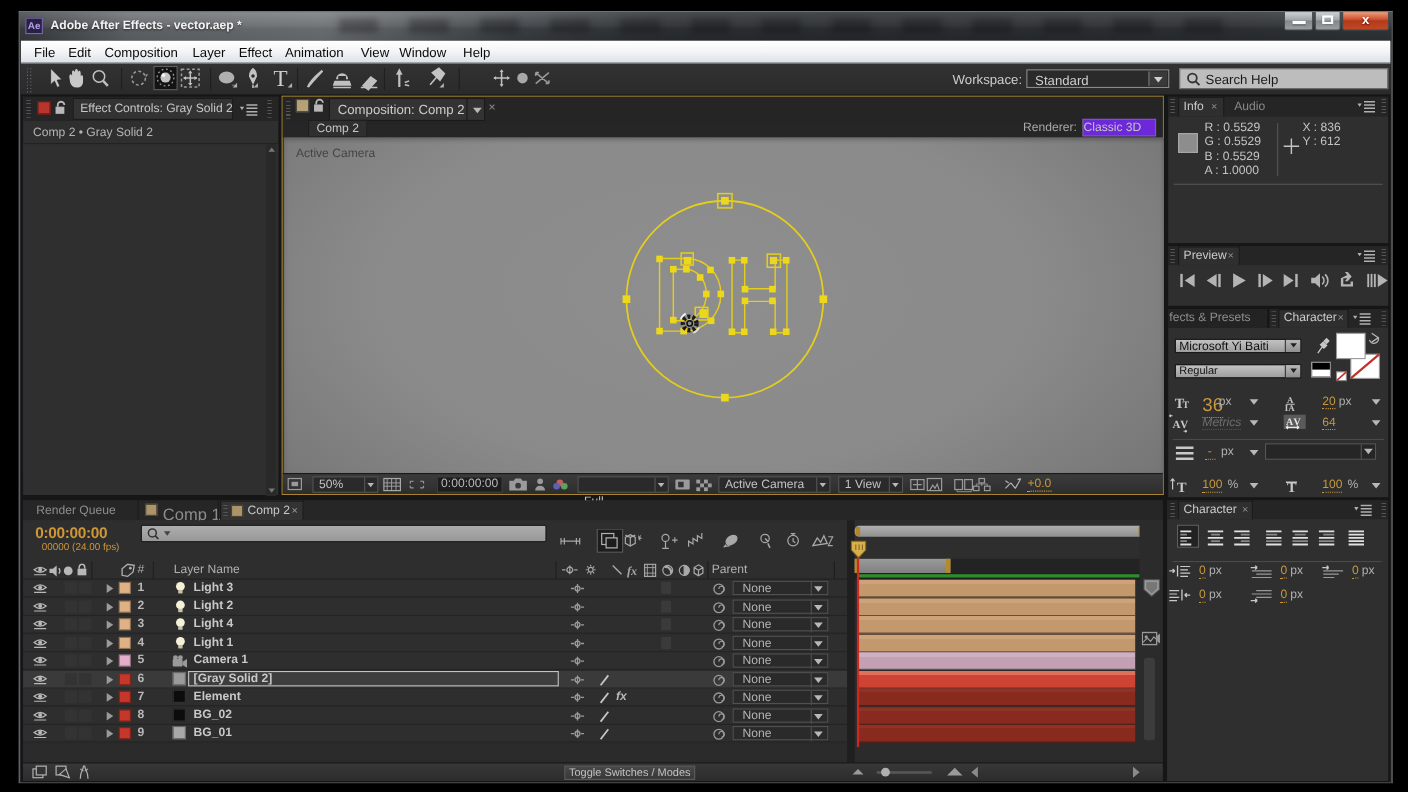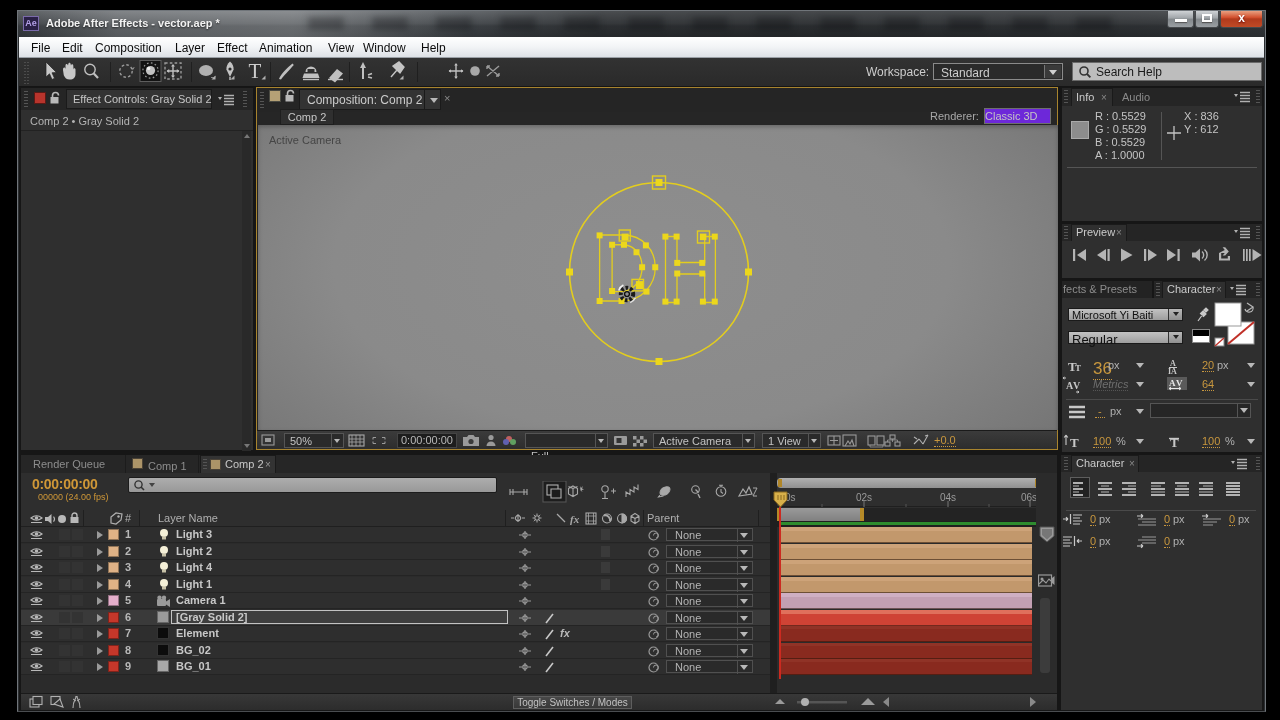--- a/index.html
+++ b/index.html
@@ -388,21 +388,21 @@
         </svg>
       <div class="abs" style="left:194px;top:2px;width:4px;height:13px;background:repeating-linear-gradient(180deg,#555 0 1px,transparent 1px 3px);"></div>
     </div>
 
     <div class="abs" style="left:6px;top:27px;width:115px;height:13px;background:linear-gradient(180deg,#c2c2c2,#9e9e9e);border:1px solid #1a1a1a;">
       <span class="txt" style="left:3px;top:0px;font-size:11px;color:#111;">Microsoft Yi Baiti</span>
       <div class="abs" style="right:0;top:0;width:14px;height:11px;background:linear-gradient(180deg,#b8b8b8,#909090);border-left:1px solid #333;"></div>
       <div class="abs" style="right:3px;top:3px;width:0;height:0;border-left:3.5px solid transparent;border-right:3.5px solid transparent;border-top:4.5px solid #222;"></div>
     </div>
     <div class="abs" style="left:6px;top:50px;width:115px;height:13px;background:linear-gradient(180deg,#c2c2c2,#9e9e9e);border:1px solid #1a1a1a;">
-      <span class="txt" style="left:3px;top:0px;font-size:13px;color:#111;">Regular</span>
+      <span class="txt" style="left:3px;top:0px;font-size:10px;color:#111;">Regular</span>
       <div class="abs" style="right:0;top:0;width:14px;height:11px;background:linear-gradient(180deg,#b8b8b8,#909090);border-left:1px solid #333;"></div>
       <div class="abs" style="right:3px;top:3px;width:0;height:0;border-left:3.5px solid transparent;border-right:3.5px solid transparent;border-top:4.5px solid #222;"></div>
     </div>
     <svg width="14" height="15" style="position:absolute;left:133px;top:26px;">
         <path d="M3,14 L8,7 M8,4 l3,3 -2.5,2.5 -3,-3 z M9,3 l2,-2 2,2 -2,2 z" stroke="#c8c8c8" stroke-width="1.2" fill="#c8c8c8"></path>
       </svg>
     <div class="abs" style="left:130px;top:48px;width:18px;height:14px;border:1px solid #888;background:#fff;">
         <div class="abs" style="left:0;top:0;width:16px;height:6px;background:#000;"></div>
       </div>
 
@@ -467,21 +467,21 @@
     <span class="txt" style="left:140px;top:154px;font-size:11px;color:#c8973e;border-bottom:1px dotted #c8973e;">100</span>
     <span class="txt" style="left:163px;top:154px;font-size:11px;color:#b0b0b0;">%</span>
     <div class="abs" style="left:185px;top:158px;width:0;height:0;border-left:4px solid transparent;border-right:4px solid transparent;border-top:5px solid #b8b8b8;"></div>
   </div>
   <div id="panel-timeline" class="abs" style="left:21px;top:455px;width:1036px;height:255px;background:#2b2b2b;">
 
     <div class="abs" style="left:0;top:0;width:1036px;height:18px;background:#262626;">
       <span class="txt" style="left:12px;top:3px;font-size:11px;color:#8d8d8d;">Render Queue</span>
       <div class="abs" style="left:104px;top:0;width:1px;height:18px;background:#1c1c1c;"></div>
       <div class="abs" style="left:111px;top:3px;width:11px;height:11px;background:#ac9468;border:1px solid #4a4236;"></div>
-      <span class="txt" style="left:127px;top:5px;font-size:11px;color:#8d8d8d;">Comp 1</span>
+      <span class="txt" style="left:127px;top:5px;font-size:15px;color:#8d8d8d;">Comp 1</span>
       <div class="abs" style="left:177px;top:0;width:1px;height:18px;background:#1c1c1c;"></div>
       <div class="abs" style="left:179px;top:0px;width:76px;height:18px;background:#333;border:1px solid #1a1a1a;border-bottom:none;">
         <div class="abs" style="left:2px;top:3px;width:4px;height:12px;background:repeating-linear-gradient(180deg,#555 0 1px,transparent 1px 3px);"></div>
         <div class="abs" style="left:9px;top:3px;width:11px;height:11px;background:#ac9468;border:1px solid #4a4236;"></div>
         <span class="txt" style="left:24px;top:2px;font-size:11px;color:#c8c8c8;">Comp 2</span>
         <span class="txt" style="left:64px;top:3px;font-size:10px;color:#999;">×</span>
       </div>
     </div>
 
     <div class="abs" style="left:0;top:18px;width:1036px;height:37px;background:#2e2e2e;">
@@ -870,32 +870,20 @@
 
     <div class="abs" style="left:0;top:221px;width:749px;height:17px;background:#2b2b2b;"></div>
 
     <div class="abs" style="left:749px;top:18px;width:7px;height:220px;background:#1f1f1f;"></div>
     <div class="abs" style="left:756px;top:18px;width:280px;height:37px;background:#2e2e2e;"></div>
     <div class="abs" style="left:756px;top:23px;width:263px;height:10px;background:linear-gradient(180deg,#b0b0b0,#909090);border-radius:4px;">
       <div class="abs" style="left:1px;top:1px;width:4px;height:8px;background:#b08628;"></div>
       <div class="abs" style="right:1px;top:1px;width:4px;height:8px;background:#b08628;"></div>
     </div>
 
-    <div class="abs" style="left:756px;top:36px;width:263px;height:16px;background:#2e2e2e;border-bottom:1px solid #1f1f1f;">
-      <span class="txt" style="left:8px;top:1px;font-size:10px;color:#9a9a9a;">0s</span>
-      <span class="txt" style="left:79px;top:1px;font-size:10px;color:#9a9a9a;">02s</span>
-      <span class="txt" style="left:163px;top:1px;font-size:10px;color:#9a9a9a;">04s</span>
-      <span class="txt" style="left:244px;top:1px;font-size:10px;color:#9a9a9a;">06s</span>
-      <svg width="263" height="16" style="position:absolute;left:0;top:0;">
-          <g stroke="#777">
-            <path d="M3,10 v6 M87,10 v6 M171,10 v6 M253,10 v6"></path>
-            <path d="M45,13 v3 M129,13 v3 M212,13 v3" stroke="#555"></path>
-          </g>
-        </svg>
-    </div>
 
     <div class="abs" style="left:756px;top:53px;width:263px;height:13px;background:#232323;">
       <div class="abs" style="left:0px;top:0px;width:87px;height:13px;background:linear-gradient(180deg,#9a9a9a,#808080);">
         <div class="abs" style="left:0;top:0;width:4px;height:13px;background:#b58a28;"></div>
         <div class="abs" style="right:0;top:0;width:4px;height:13px;background:#b58a28;"></div>
       </div>
     </div>
     <div class="abs" style="left:756px;top:66px;width:263px;height:5px;background:#1f1f1f;">
         <div class="abs" style="left:3px;top:1px;width:256px;height:3px;background:#2e8c2e;"></div>
       </div>

